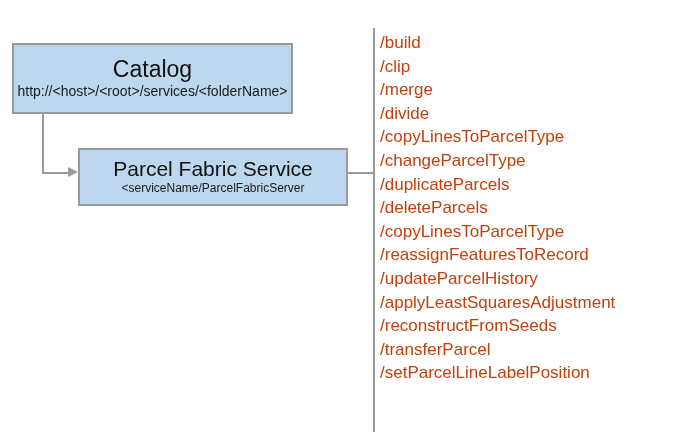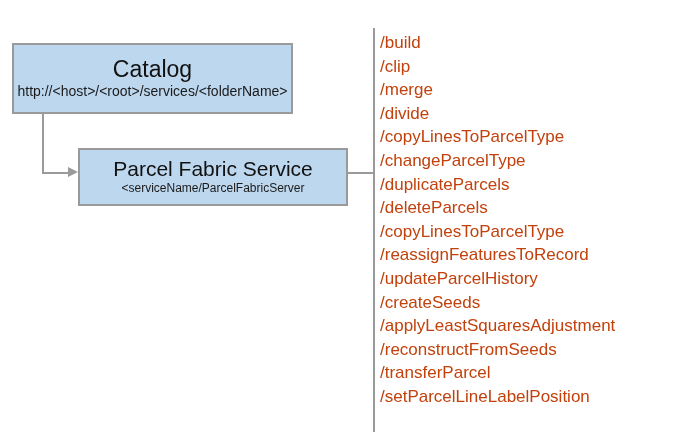--- a/index.html
+++ b/index.html
@@ -160,20 +160,19 @@
       <li>/clip</li>
       <li>/merge</li>
       <li>/divide</li>
       <li>/copyLinesToParcelType</li>
       <li>/changeParcelType</li>
       <li>/duplicateParcels</li>
       <li>/deleteParcels</li>
       <li>/copyLinesToParcelType</li>
       <li>/reassignFeaturesToRecord</li>
       <li>/updateParcelHistory</li>
-      <li>/createSeeds</li>
       <li>/applyLeastSquaresAdjustment</li>
       <li>/reconstructFromSeeds</li>
       <li>/transferParcel</li>
       <li>/setParcelLineLabelPosition</li>
     </ul>
 
 </div>
 
 </body></html>

